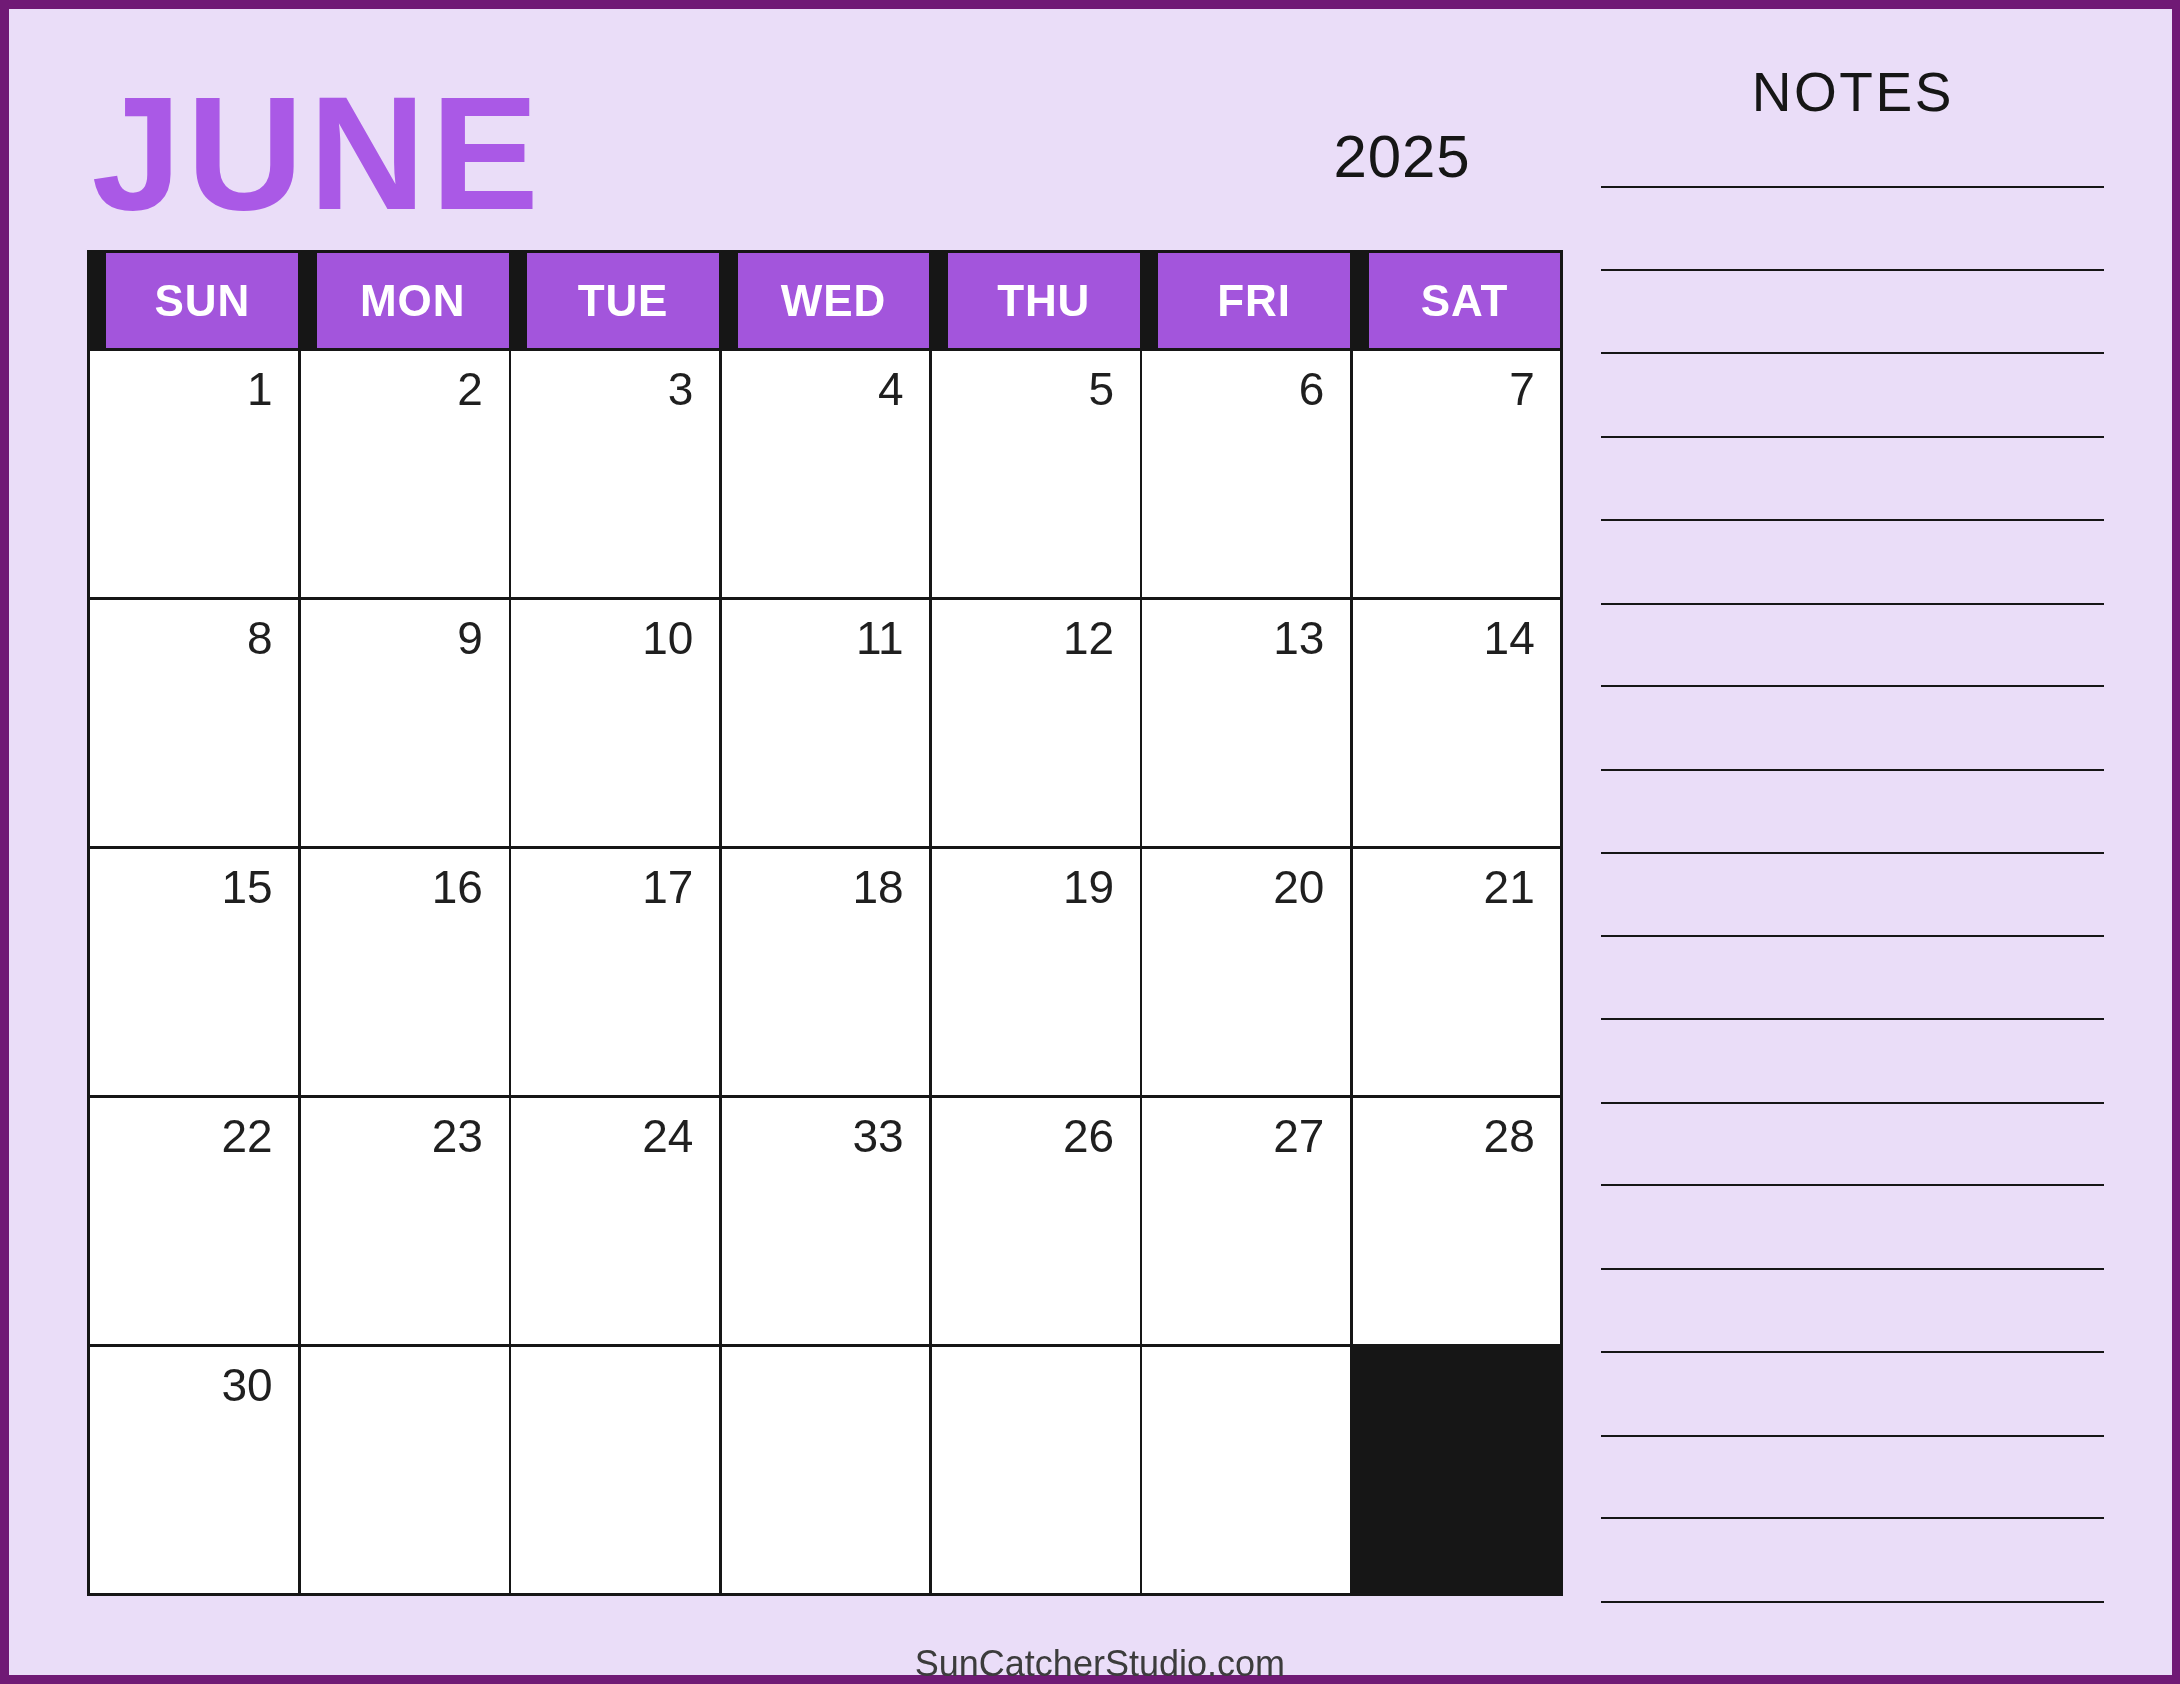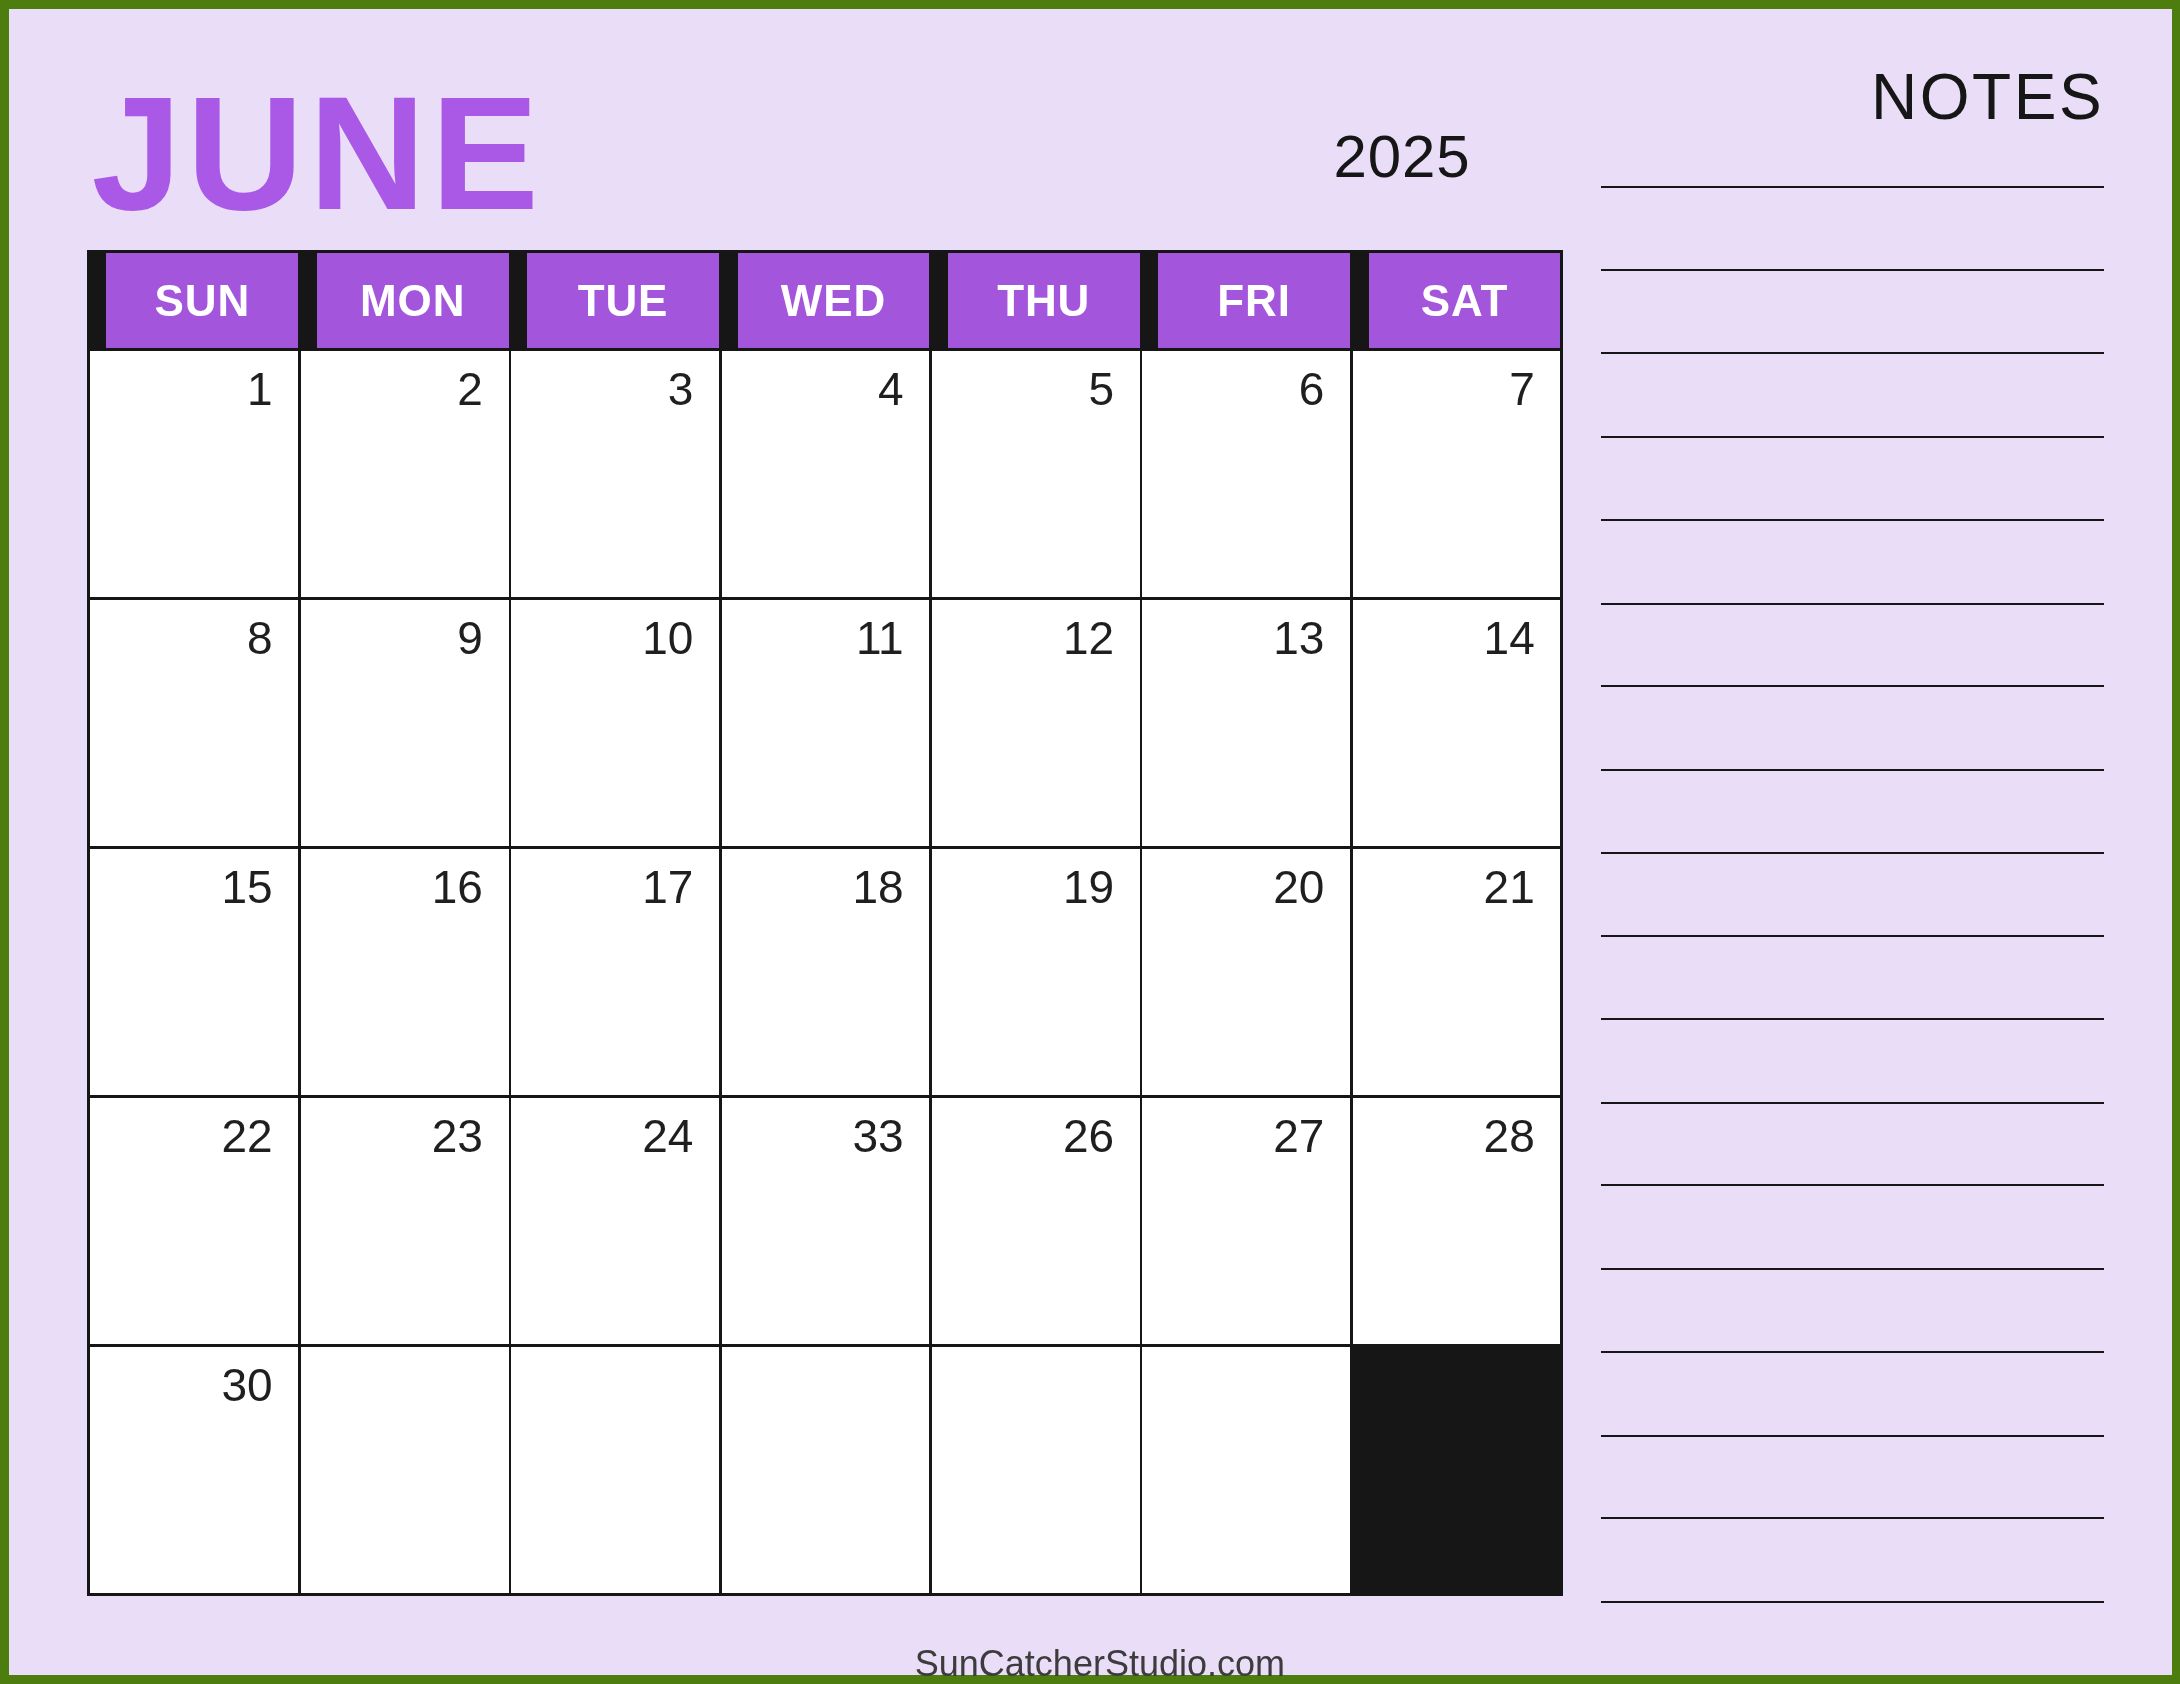--- a/index.html
+++ b/index.html
@@ -5,21 +5,21 @@
   html, body {
     margin: 0;
     padding: 0;
     background: #0d0d0d;
     font-family: "Liberation Sans", sans-serif;
   }
   .canvas {
     position: relative;
     width: 2181px;
     height: 1685px;
-    background: #4d7c0f;
+    background: #701a75;
     overflow: hidden;
   }
   .paper {
     position: absolute;
     left: 9.4px; top: 9.4px; right: 9.4px; bottom: 10.2px;
     background: var(--bg, #eaddf8);
   }
   .month-title {
     position: absolute;
     left: 82px;
@@ -40,22 +40,22 @@
     line-height: 1;
     letter-spacing: 0.9px;
     color: var(--ink, #161616);
     white-space: nowrap;
   }
   .notes-title {
     position: absolute;
     left: 1592px;
     top: 56px;
     width: 503px;
-    text-align: right;
-    font-size: 64px;
+    text-align: center;
+    font-size: 55px;
     font-weight: 400;
     letter-spacing: 2.6px;
     line-height: 1;
     color: var(--ink, #161616);
   }
   .notes-lines {
     position: absolute;
     left: 1592px;
     top: 177px;
     width: 503px;

